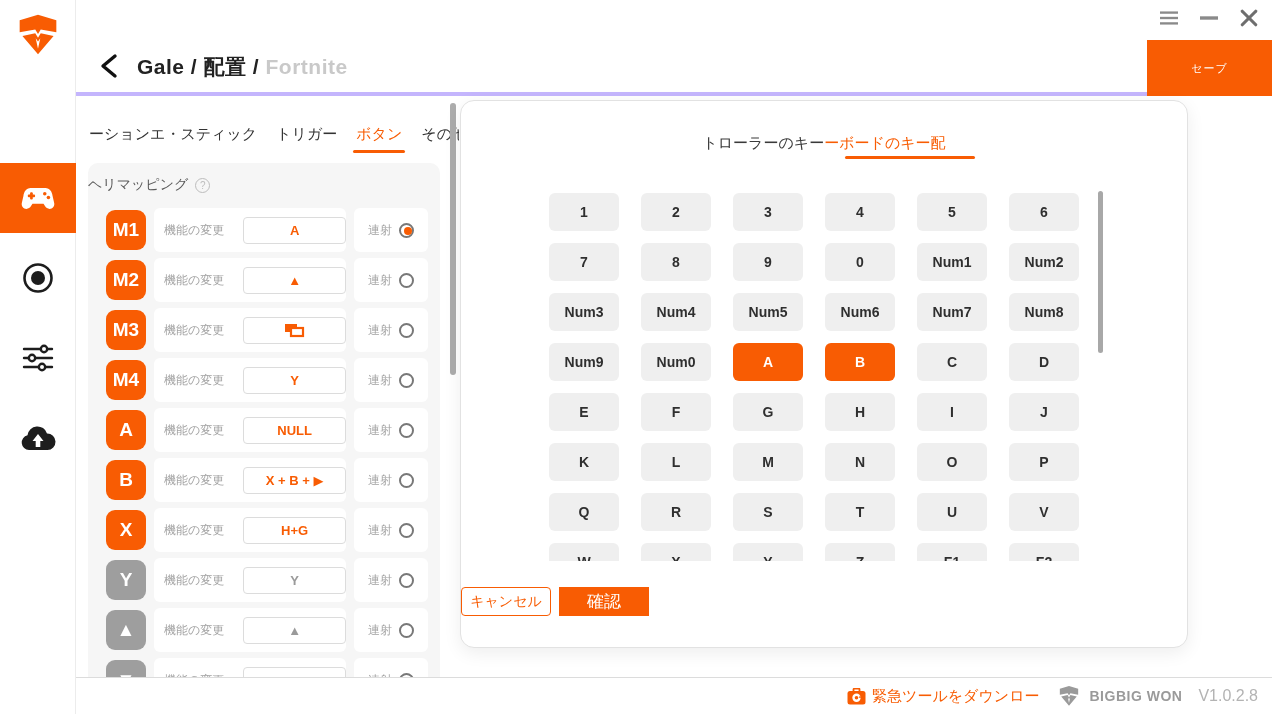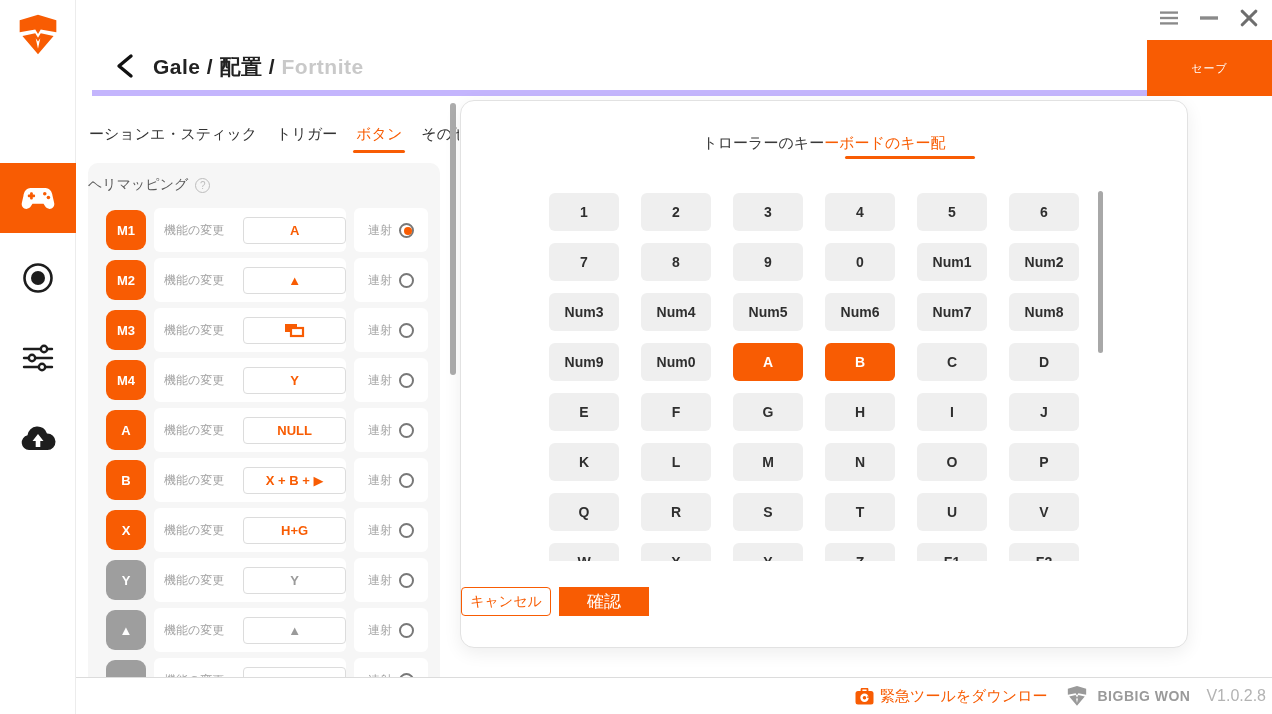--- a/index.html
+++ b/index.html
@@ -8,22 +8,22 @@
 
   
   #sidebar { position:absolute; left:0; top:0; width:76px; height:714px;
     background:#fff; border-right:1px solid #ececec; z-index:5; }
   #logo { position:absolute; left:16px; top:12px; width:44px; height:46px; }
   .side-item { position:absolute; left:0; width:76px; height:70px;
     display:flex; align-items:center; justify-content:center; cursor:pointer; }
   .side-item.active { background:var(--accent); }
 
   
-  #topbar { position:absolute; left:92px; top:0; right:0; height:96px;
-    background:#fff; border-bottom:6px solid #c4b5fd; }
+  #topbar { position:absolute; left:76px; top:0; right:0; height:96px;
+    background:#fff; border-bottom:4px solid #c4b5fd; }
   #back-btn { position:absolute; left:22px; top:53px; width:22px; height:26px; cursor:pointer; }
   #breadcrumb { position:absolute; left:61px; top:53px; font-size:21px; font-weight:bold;
     color:#222; letter-spacing:.5px; }
   #breadcrumb .dim { color:#c9c9c9; }
   #win-controls { position:absolute; top:8px; right:14px; display:flex; gap:22px;
     align-items:center; height:20px; }
   .win-btn { width:18px; height:18px; display:flex; align-items:center;
     justify-content:center; cursor:pointer; }
   #save-btn { position:absolute; right:0; top:40px; width:125px; height:56px;
     background:var(--accent); color:#fff; font-size:11px; display:flex;
@@ -39,21 +39,21 @@
     height:3px; border-radius:2px; background:var(--accent); }
   #gray-card { position:absolute; left:12px; top:67px; width:352px; height:514px;
     background:#f6f6f6; border-radius:10px 10px 0 0; overflow:hidden; }
   #section-head { position:absolute; top:13px; left:0; right:0; display:flex;
     align-items:center; justify-content:flex-start; gap:7px; font-size:14px; color:#5a5a5a; }
   #help-q { width:15px; height:15px; border-radius:50%; border:1px solid #bdbdbd;
     color:#bdbdbd; font-size:10px; display:flex; align-items:center; justify-content:center; }
   #rows { position:absolute; top:45px; left:18px; right:12px; display:flex;
     flex-direction:column; gap:6px; }
   .map-row { display:flex; align-items:center; height:44px; flex:none; }
-  .badge { width:40px; height:40px; border-radius:9px; color:#fff; font-size:13px;
+  .badge { width:40px; height:40px; border-radius:9px; color:#fff; font-size:19px;
     font-weight:bold; display:flex; align-items:center; justify-content:center;
     background:var(--accent); flex:none; }
   .badge.gray { background:#9e9e9e; }
   .mid-card { width:192px; height:44px; background:#fff; border-radius:6px; margin-left:8px;
     display:flex; align-items:center; padding-left:10px; }
   .remap-label { font-size:12px; color:#a3a3a3; margin-right:19px; white-space:nowrap; }
   .val-box { width:118px; height:27px; border:1px solid #dcdcdc; border-radius:4px;
     background:#fff; display:flex; align-items:center; justify-content:center;
     font-size:13px; font-weight:bold; color:var(--accent); cursor:pointer; white-space:nowrap; }
   .val-box.gray { color:#9a9a9a; }
@@ -89,21 +89,21 @@
   #cancel-btn { width:90px; height:29px; background:#fff; border:1px solid var(--accent);
     border-radius:4px; color:var(--accent); font-size:14px; display:flex; align-items:center;
     justify-content:center; cursor:pointer; }
   #confirm-btn { width:90px; height:29px; background:var(--accent); border-radius:0;
     color:#fff; font-size:17px; display:flex; align-items:center; justify-content:center;
     cursor:pointer; }
 
   
   #footer { position:absolute; left:76px; top:677px; right:0; height:37px; background:#fff;
     border-top:1px solid #dcdcdc; display:flex; align-items:center;
-    justify-content:flex-end; padding-right:6px; gap:16px; }
+    justify-content:flex-end; padding-right:14px; gap:16px; }
   #emergency { display:flex; align-items:center; gap:6px; color:var(--accent);
     font-size:15px; cursor:pointer; }
   #brand { display:flex; align-items:center; gap:8px; color:#9a9a9a; }
   #brand-name { font-size:14px; font-weight:bold; letter-spacing:.5px; }
   #version { color:#b3b3b3; font-size:16px; }
 </style>
 </head>
 <body>
 
 <div id="sidebar">

